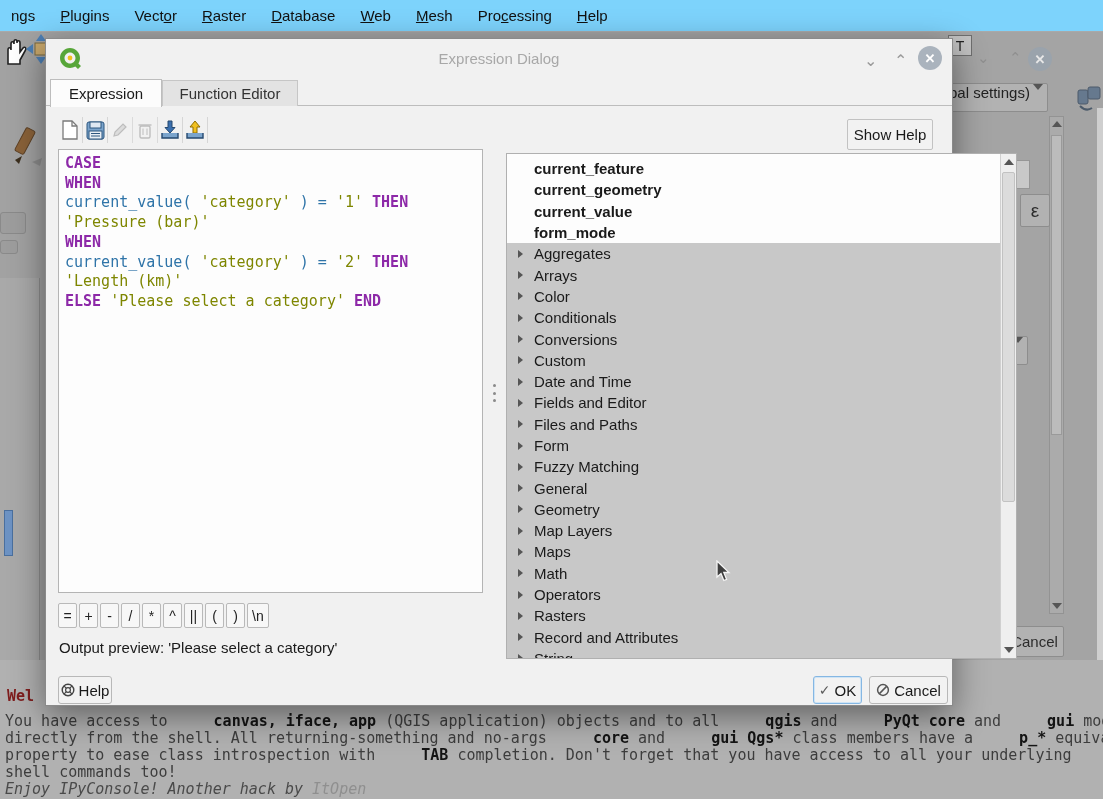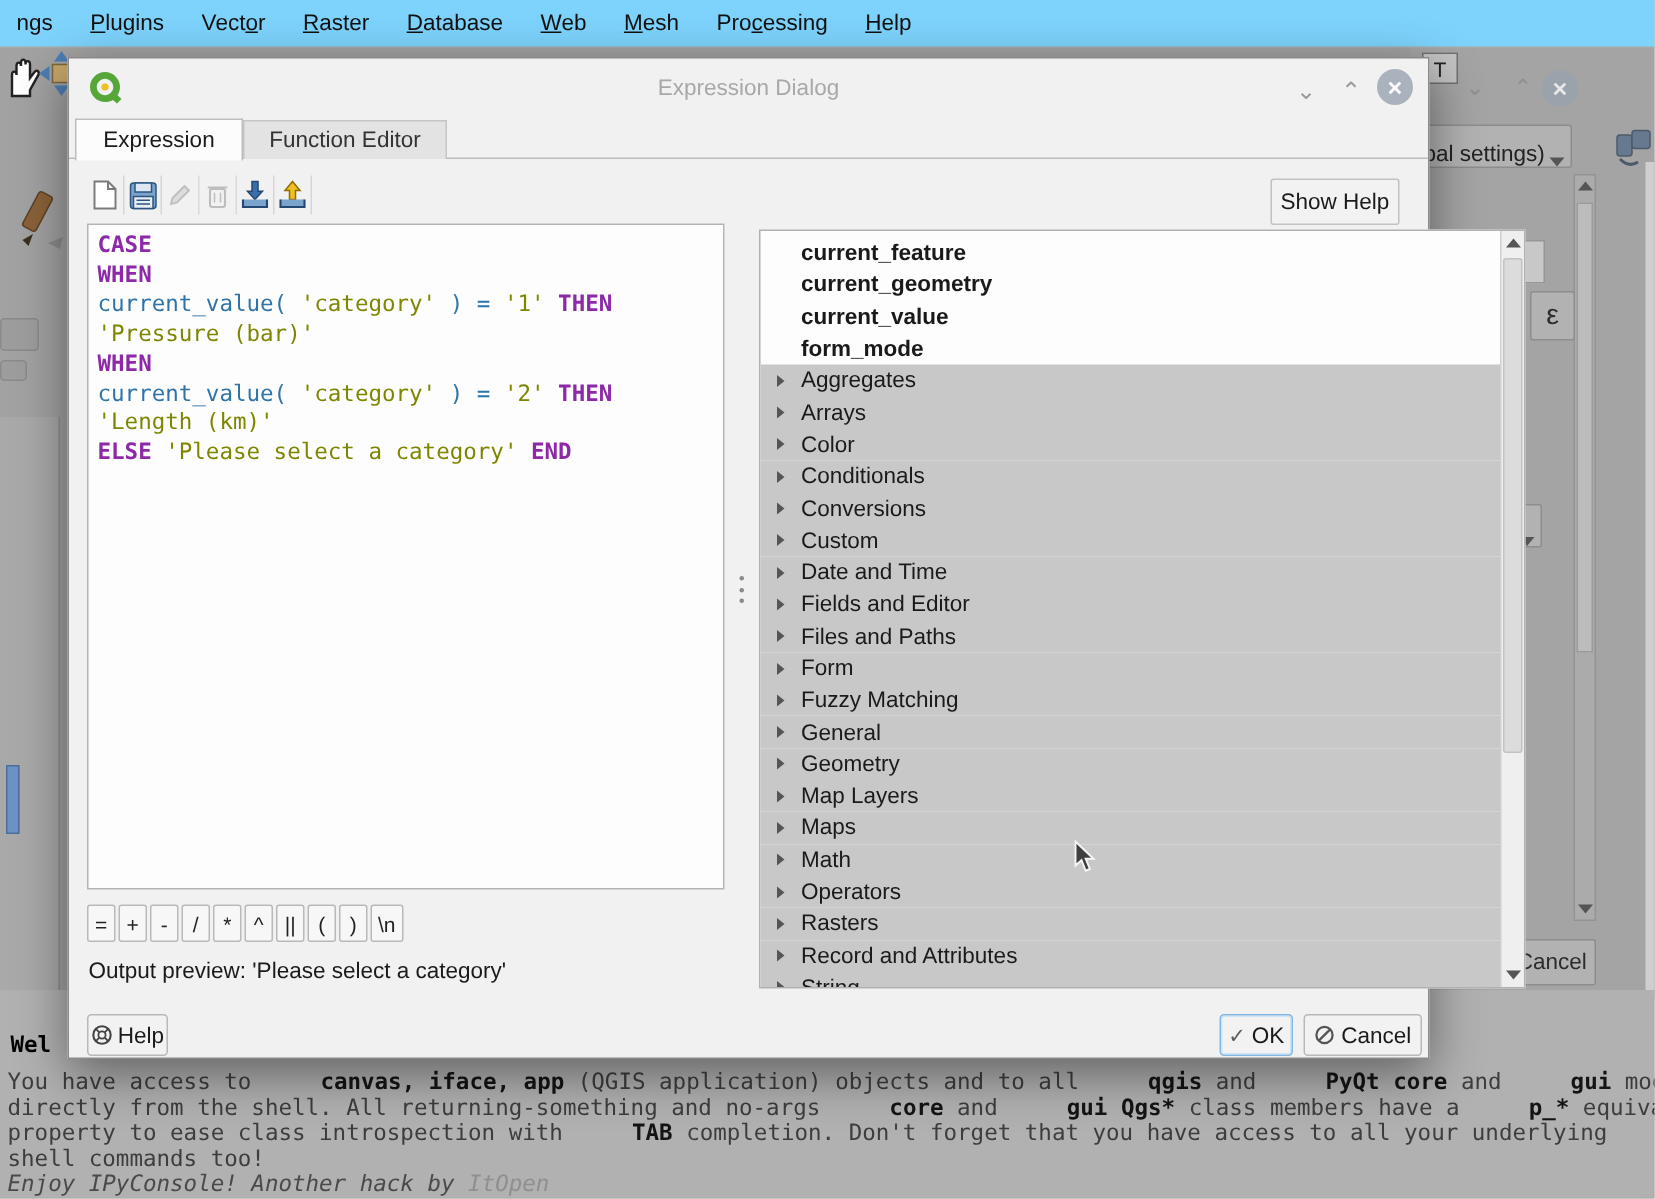--- a/index.html
+++ b/index.html
@@ -20,21 +20,21 @@
   .left-panel-strip { position:absolute; left:0; top:278px; width:40px; height:428px;
     background:#a9a9a9; border-right:1px solid #8d8d8d; }
   .left-sel { position:absolute; left:4px; top:510px; width:9px; height:46px; background:#6d93c4; border:1px solid #4a6f9e;}
   .faded-box { position:absolute; background:#9d9d9d; border:1px solid #8a8a8a; border-radius:3px; }
 
   
   .bg-right { position:absolute; left:940px; top:32px; width:163px; height:633px; background:#a4a4a4; }
   .dim-btn { position:absolute; background:#b2b2b2; border:1px solid #8d8d8d; border-radius:2px;
     color:#2c2c2c; font-size:15px; display:flex; align-items:center; justify-content:center; }
   .dim-combo { position:absolute; background:#b2b2b2; border:1px solid #8d8d8d; border-radius:2px;
-    color:#222; font-size:15px; display:flex; align-items:flex-end; padding:0 4px; }
+    color:#222; font-size:15px; display:flex; align-items:flex-start; padding:0 4px; }
   .combo-arrow { width:0; height:0; border-left:5px solid transparent; border-right:5px solid transparent;
     border-top:6px solid #555; margin-left:auto; }
   .dim-field { position:absolute; background:#c8c8c8; border:1px solid #969696; }
   .spinbox { position:absolute; background:#c6c6c6; border:1px solid #969696; display:flex; align-items:center;gap:20px; }
   .spin-val { flex:1; text-align:right; font-size:15px; color:#222; padding-right:2px; }
   .spin-arrows { width:16px; display:flex; flex-direction:column; align-items:center; justify-content:center; gap:3px; }
   .tri-up { width:0; height:0; border-left:5px solid transparent; border-right:5px solid transparent; border-bottom:6px solid #444; }
   .tri-down { width:0; height:0; border-left:5px solid transparent; border-right:5px solid transparent; border-top:6px solid #444; }
   .tri-light { border-top-color:#9a9a9a; }
   .win-chevron { position:absolute; color:#8f8f8f; font-size:15px; }
@@ -43,21 +43,21 @@
   .vscroll { position:absolute; background:#ababab; border:1px solid #939393; }
   .vscroll .thumb { position:absolute; left:1px; right:1px; background:#bcbcbc; border:1px solid #9a9a9a; }
   .right-strip { position:absolute; left:1097px; top:108px; width:6px; height:691px; background:#cfcfcf; }
   .t-box { position:absolute; left:948px; top:35px; width:24px; height:21px; background:#c3c3c3;
     border:1px solid #6f6f6f; color:#222; font-size:14px; display:flex; align-items:center; justify-content:center; }
   .bg-partial-text { position:absolute; font-size:15px; color:#1e1e1e; }
 
   
   .console { position:absolute; left:0; top:660px; width:1103px; height:139px; background:#b1b1b1; }
   .console-heading { position:absolute; left:7px; top:687px; font-family:"DejaVu Sans Mono", monospace;
-    font-weight:bold; font-size:15px; color:#000000; }
+    font-weight:bold; font-size:15px; color:#7f1d1d; }
   .console-line { position:absolute; left:5px; white-space:pre; font-family:"DejaVu Sans Mono", monospace;
     font-size:15px; color:#3d3d3d; }
   .console-line b { color:#141414;margin-left:37px; }
   .console-line .it { font-style:italic; color:#4a4a4a;text-align:center; }
   .console-line .lnk { font-style:italic; color:#8f8f8f; }
 
   
   .dialog { position:absolute; left:45px; top:38px; width:908px; height:668px;
     background:#f1f1f1; border:1px solid #8a8a8a; box-shadow:0 10px 32px rgba(0,0,0,.45); }
   .titlebar { position:absolute; left:0; top:0; width:100%; height:40px; }

